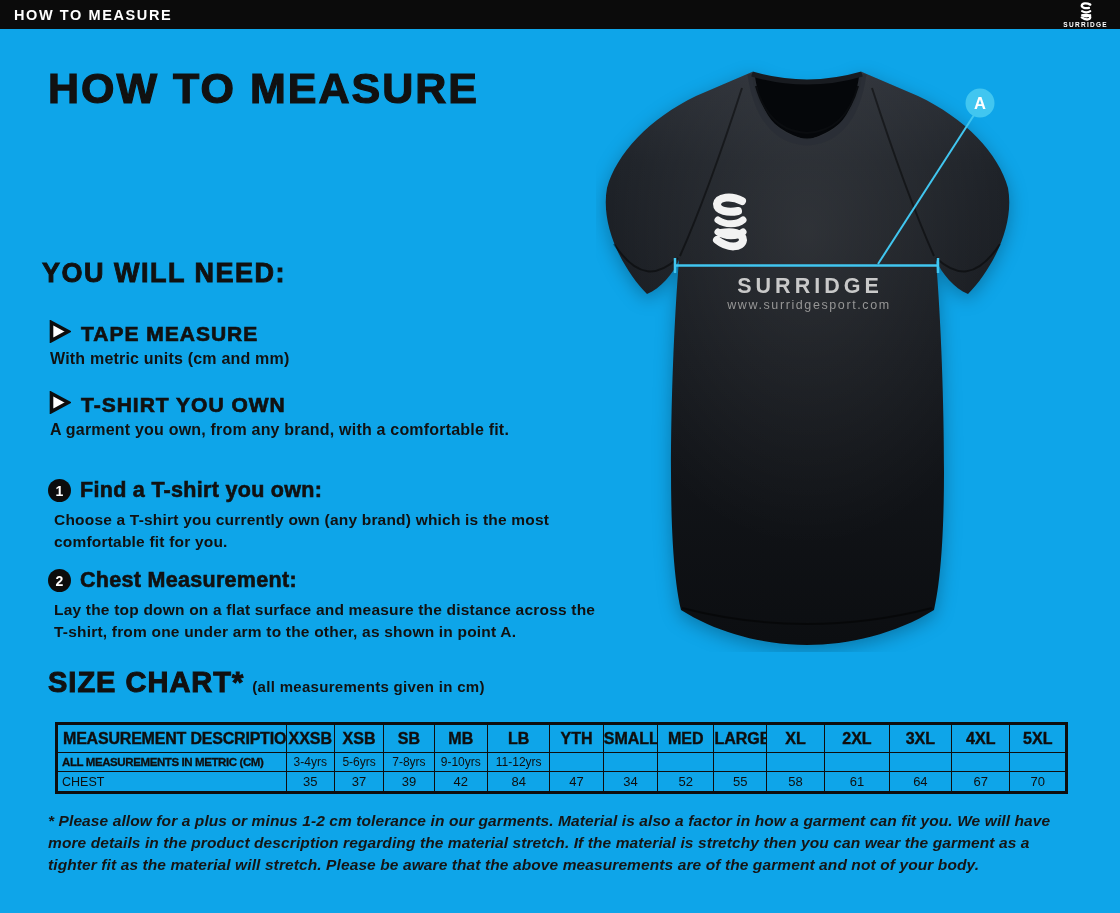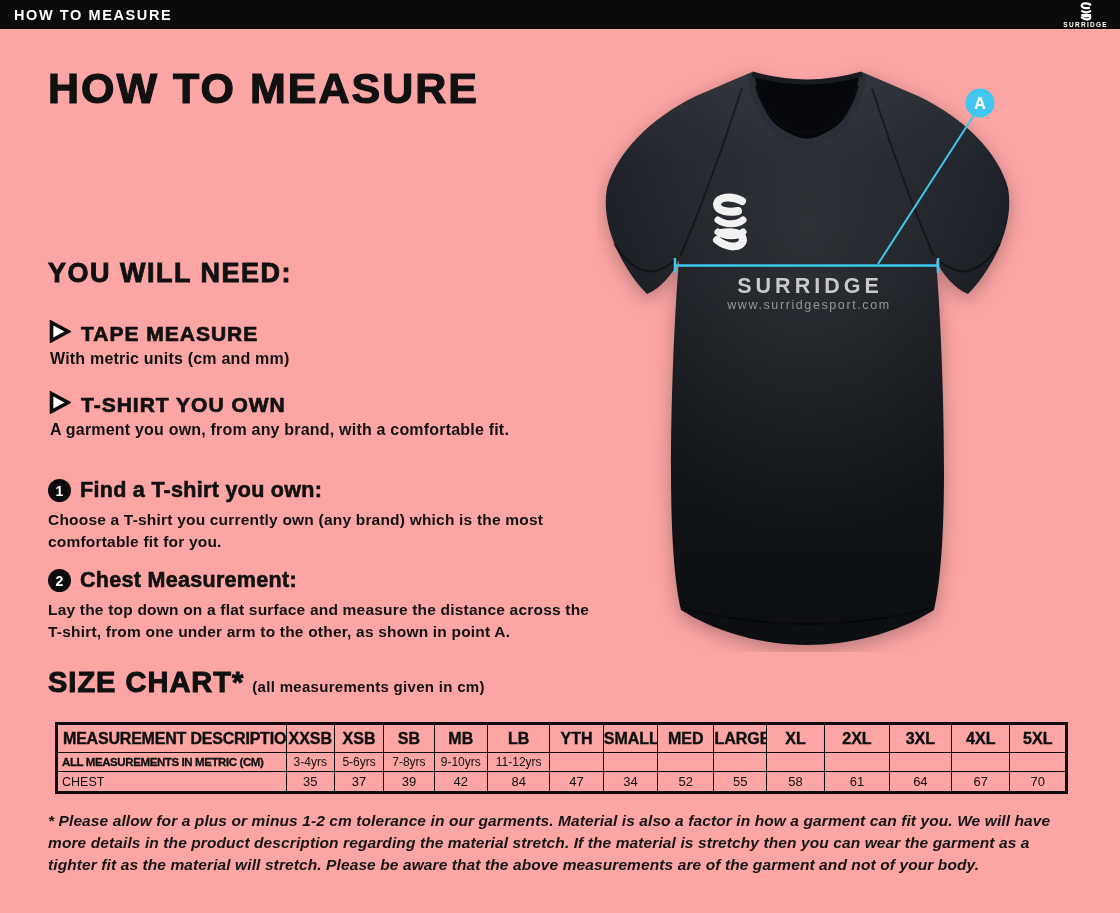--- a/index.html
+++ b/index.html
@@ -1,47 +1,47 @@
 <!DOCTYPE html>
 <html><head>
 <meta charset="utf-8">
 <style>
   html,body{margin:0;padding:0;background:#fff;}
-  #page{position:relative;width:1120px;height:913px;background:#fca5a5;overflow:hidden;
+  #page{position:relative;width:1120px;height:913px;background:#0ea5e9;overflow:hidden;
         font-family:"Liberation Sans",sans-serif;color:#111;}
 
   
   .topbar{position:absolute;left:0;top:0;width:1120px;height:29px;background:#0b0b0b;
           display:flex;align-items:center;justify-content:space-between;box-sizing:border-box;
           padding:0 12px 0 14px;}
   .topbar-title{color:#fff;font-size:14.5px;font-weight:bold;letter-spacing:1.6px;}
   .topbar-logo{display:flex;flex-direction:column;align-items:center;line-height:1;margin-top:1px;}
   .topbar-logo svg{display:block;}
   .topbar-brand{color:#fff;font-size:6.5px;font-weight:bold;letter-spacing:1.3px;margin-top:1px;}
 
   
   .h1{position:absolute;left:48px;top:64px;font-size:43px;font-weight:bold;letter-spacing:2px;
       -webkit-text-stroke:1.2px #111;}
   .notice{position:absolute;left:50px;top:143px;width:472px;box-sizing:border-box;
           border:2.5px solid #1a1a1a;padding:13px 15px;font-size:19.5px;font-weight:bold;
           line-height:1.45;color:#151515;}
-  .ywn{position:absolute;left:48px;top:258px;font-size:27px;font-weight:bold;letter-spacing:1.5px;
+  .ywn{position:absolute;left:42px;top:258px;font-size:27px;font-weight:bold;letter-spacing:1.5px;
        -webkit-text-stroke:0.9px #111;}
 
   .need-item{position:absolute;left:48px;}
   .need-item .row{display:flex;align-items:center;gap:10px;}
   .need-title{font-size:21px;font-weight:bold;letter-spacing:1px;-webkit-text-stroke:0.7px #111;}
   .need-desc{font-size:16px;font-weight:bold;margin-top:3px;margin-left:2px;letter-spacing:0.2px;}
 
   .step{position:absolute;left:48px;}
   .step .row{display:flex;align-items:center;gap:9px;}
   .step-badge{width:23px;height:23px;border-radius:50%;background:#0c0c0c;color:#fff;
               display:flex;align-items:center;justify-content:center;font-size:14px;font-weight:bold;}
   .step-title{font-size:21.5px;font-weight:bold;letter-spacing:0.3px;-webkit-text-stroke:0.6px #111;}
-  .step-desc{font-size:15.5px;font-weight:bold;line-height:1.4;margin-top:6px;letter-spacing:0.2px;}
+  .step-desc{font-size:15.5px;font-weight:bold;line-height:1.4;margin-top:6px;letter-spacing:0.2px;margin-left:6px;}
   .step1-desc{width:520px;}
   .step2-desc{width:545px;}
 
   .sizechart-head{position:absolute;left:48px;top:666px;}
   .sc-title{font-size:29px;font-weight:bold;letter-spacing:1px;-webkit-text-stroke:1px #111;}
   .sc-sub{font-size:15px;font-weight:bold;margin-left:8px;letter-spacing:0.3px;}
 
   
   .size-table{position:absolute;left:55px;top:722px;width:1013px;border-collapse:collapse;
               table-layout:fixed;}

